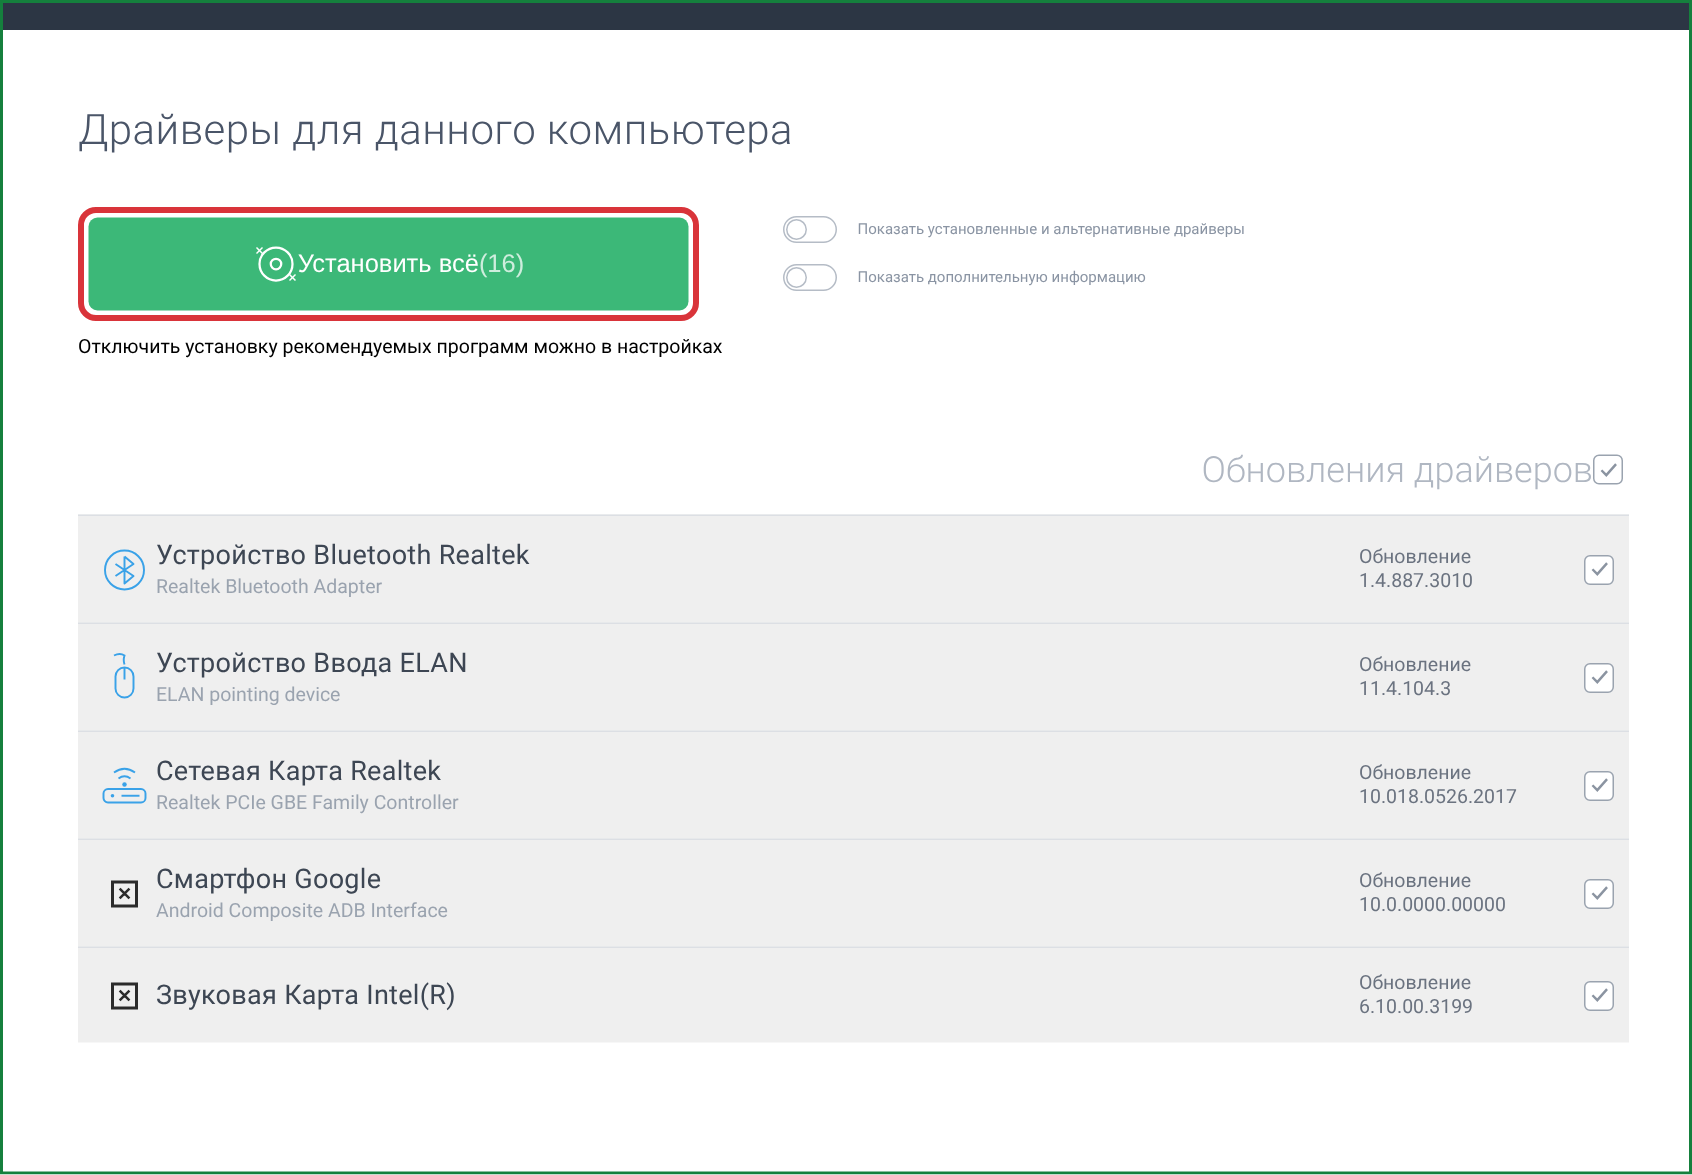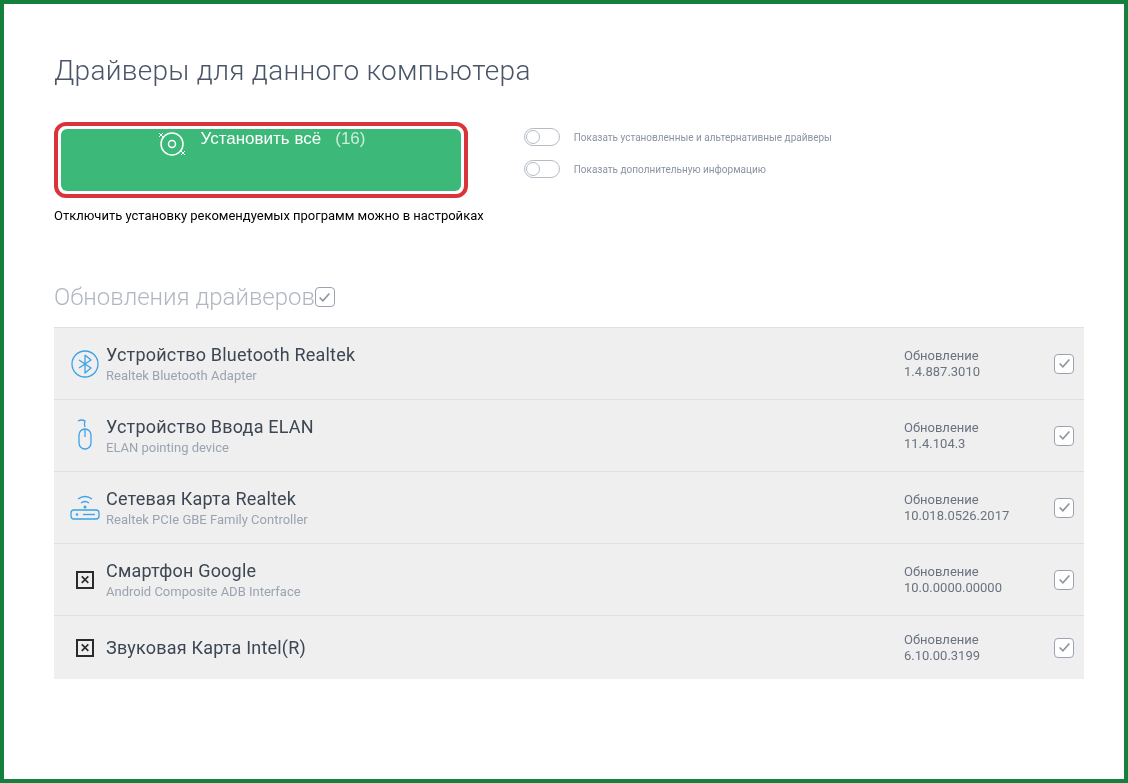--- a/index.html
+++ b/index.html
@@ -6,24 +6,24 @@
     body {
       font-family: -apple-system, BlinkMacSystemFont, "Segoe UI", Roboto, Arial, sans-serif;
       background: #fff;
       width: 1128px;
       height: 783px;
       overflow: hidden;
     }
     .outer-frame {
       width: 100%;
       height: 100%;
-      border: 4px solid #15803d;
-      background: #fff;
-      display: flex;
-      flex-direction: row;
+      border: 2px solid #15803d;
+      background: #fff;
+      display: flex;
+      flex-direction: column;
     }
     .top-bar {
       height: 18px;
       background: #2c3644;
     }
     .content {
       padding: 50px 40px 0 50px;
       flex: 1;
       overflow: hidden;
     }
@@ -47,23 +47,22 @@
       display: inline-block;
     }
     .install-btn {
       background: #3cb878;
       color: #fff;
       border: none;
       border-radius: 6px;
       height: 62px;
       width: 400px;
       display: flex;
-      align-items: flex-start;
+      align-items: center;
       justify-content: center;
-      gap: 14px;
       font-size: 17px;
       cursor: pointer;
       font-weight: 400;
     }
     .install-btn .count { color: rgba(255,255,255,0.75); }
     .disc-icon {
       width: 30px; height: 30px;
       position: relative;
       display: inline-block;
     }
@@ -103,21 +102,21 @@
       background: #fff;
       top: 1px; left: 1px;
     }
     .toggle-label {
       font-size: 10px;
       color: #8a94a3;
     }
     .section-header {
       display: flex;
       align-items: center;
-      justify-content: flex-start;
+      justify-content: flex-end;
       padding: 0 4px 16px 0;
     }
     .section-title {
       font-size: 24px;
       font-weight: 300;
       color: #b0b7c2;
     }
     .check {
       width: 20px; height: 20px;
       border: 1.5px solid #9aa3af;

